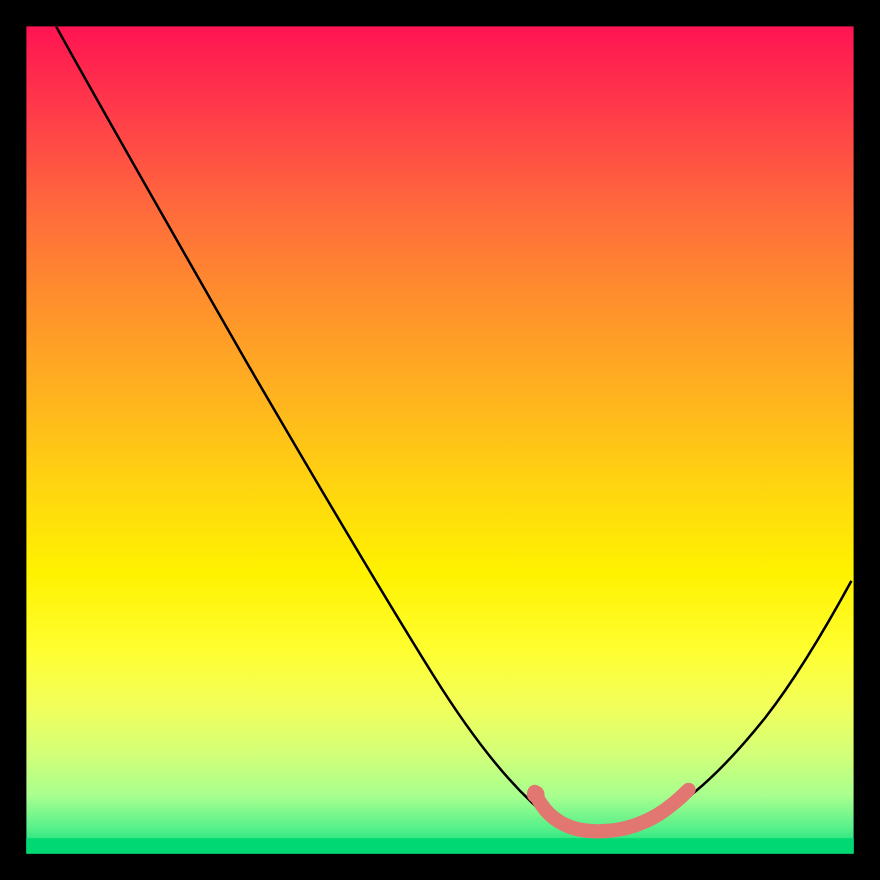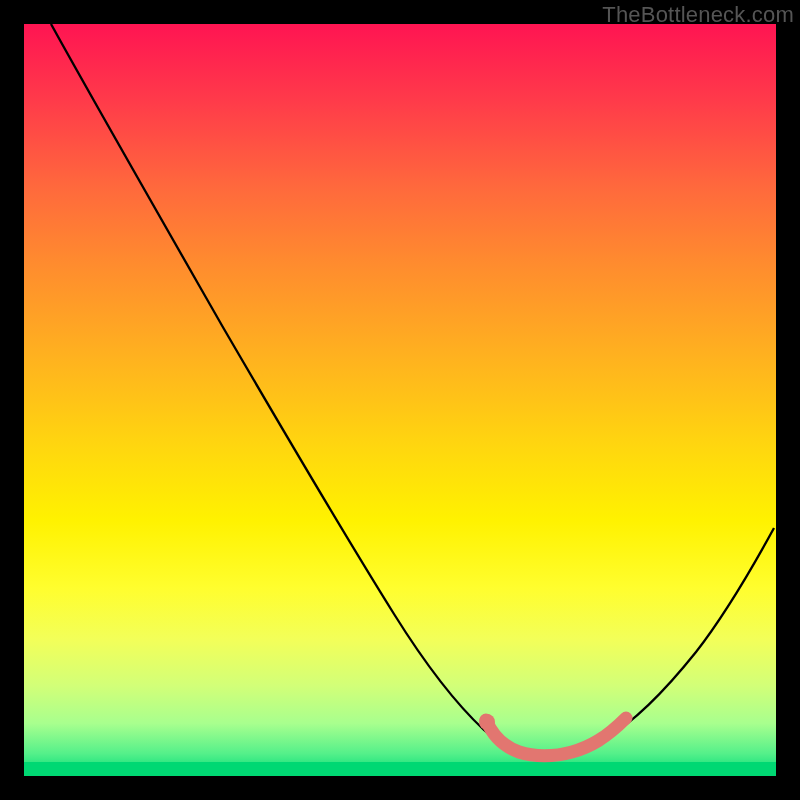--- a/index.html
+++ b/index.html
@@ -64,21 +64,20 @@
     width: 752px;
     height: 14px;
     background: #00d873;
     z-index: 2;
   }
 </style>
 </head>
 <body>
 
 <div class="chart-container">
-  <div class="watermark">TheBottleneck.com</div>
   <div class="plot-area">
     <div class="bottom-strip"></div>
     <svg class="curve-svg" viewBox="0 0 752 752" preserveAspectRatio="none">
       <path d="M27,0 C70,78 140,200 200,305 C260,408 320,510 370,590 C400,638 430,678 460,706 C480,724 500,732 520,732 C540,732 560,726 582,714 C610,698 640,668 672,628 C700,592 726,548 750,504" fill="none" stroke="#000000" stroke-width="2.3"></path>
       <path d="M462,696 C468,710 478,722 495,728 C510,733 530,733 548,728 C566,723 582,714 602,694" fill="none" stroke="#e27670" stroke-width="13" stroke-linecap="round"></path>
       <circle cx="463" cy="698" r="8" fill="#e27670"></circle>
     </svg>
   </div>
 </div>
 

